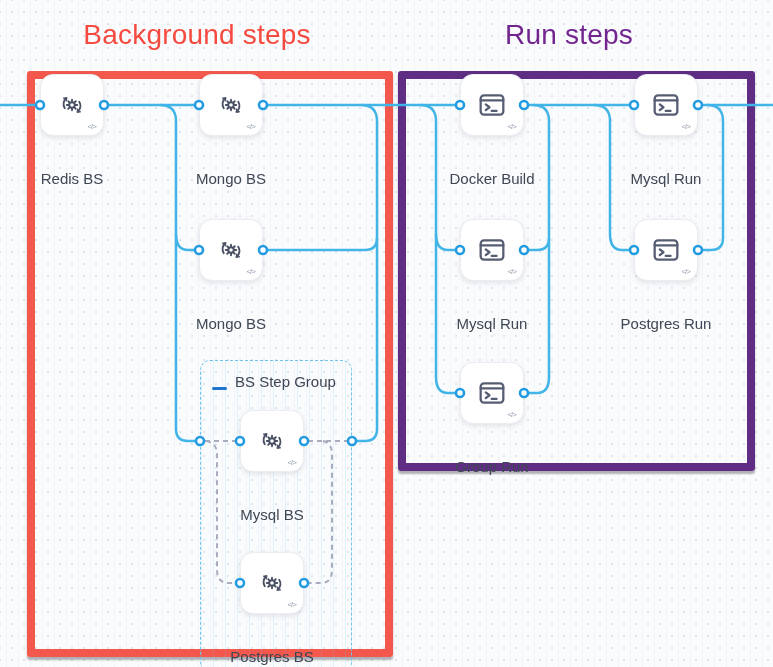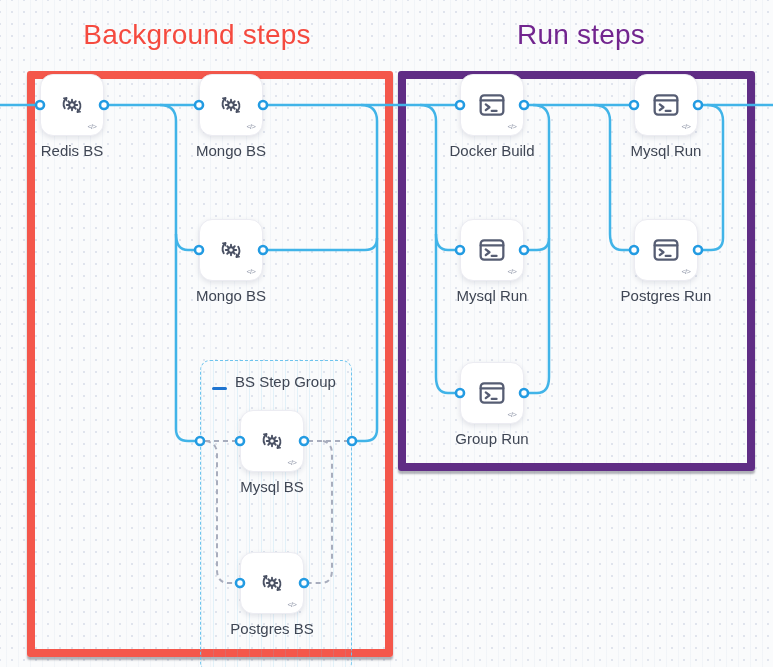--- a/index.html
+++ b/index.html
@@ -14,21 +14,21 @@
       linear-gradient(90deg, rgba(90,130,180,0.05) 1px, transparent 1px),
       radial-gradient(circle, #e0e4ed 1.1px, transparent 1.45px);
     background-size:12px 12px, 12px 12px;
     background-position:6px 6px, 6px 6px;
   }
   .title{
     position:absolute;top:19px;transform:translateX(-50%);
     font-size:28px;font-weight:normal;white-space:nowrap;letter-spacing:.2px;
   }
   .title.bg{left:197px;color:var(--title_red);}
-  .title.run{left:569px;color:var(--title_purple);margin-left:12px;}
+  .title.run{left:569px;color:var(--title_purple);}
 
   .frame{position:absolute;box-sizing:border-box;border-radius:3px;
          box-shadow:0 3px 2px rgba(84,84,100,.45);}
   .frame.red{left:27px;top:71px;width:366px;height:586px;border:8px solid var(--frame_red);}
   .frame.purple{left:398px;top:71px;width:357px;height:400px;border:8px solid var(--frame_purple);}
 
   .stepgroup{
     position:absolute;left:200px;top:360px;width:152px;height:312px;
     box-sizing:border-box;border:1.5px dashed var(--group_border);border-radius:10px;
     background:repeating-linear-gradient(90deg, rgba(111,196,237,.16) 0 1px, transparent 1px 12px);
@@ -42,21 +42,21 @@
     position:absolute;inset:0;background:#fff;
     border:1px solid #ececf2;border-radius:13px;
     box-shadow:0 2px 5px rgba(50,60,90,.12);
     display:flex;align-items:center;justify-content:center;
   }
   .code-glyph{
     position:absolute;right:7px;bottom:4px;font-size:8px;color:#9aa0b0;
     letter-spacing:-1px;font-family:"Liberation Sans",sans-serif;
   }
   .nlabel{
-    position:absolute;top:68px;left:50%;transform:translateX(-50%);
+    position:absolute;top:96px;left:50%;transform:translateX(-50%);
     font-size:15px;color:var(--label);white-space:nowrap;
   }
   .icon-svg{display:block;}
 
   #wires{position:absolute;left:0;top:0;pointer-events:none;}
   .wire{fill:none;stroke:var(--wire);stroke-width:2.5px;}
   .dwire{fill:none;stroke:var(--dash_gray);stroke-width:2px;stroke-dasharray:5 4;}
   .port{fill:#ffffff;stroke:var(--port_ring);stroke-width:2.6px;}
 </style>
 </head>

